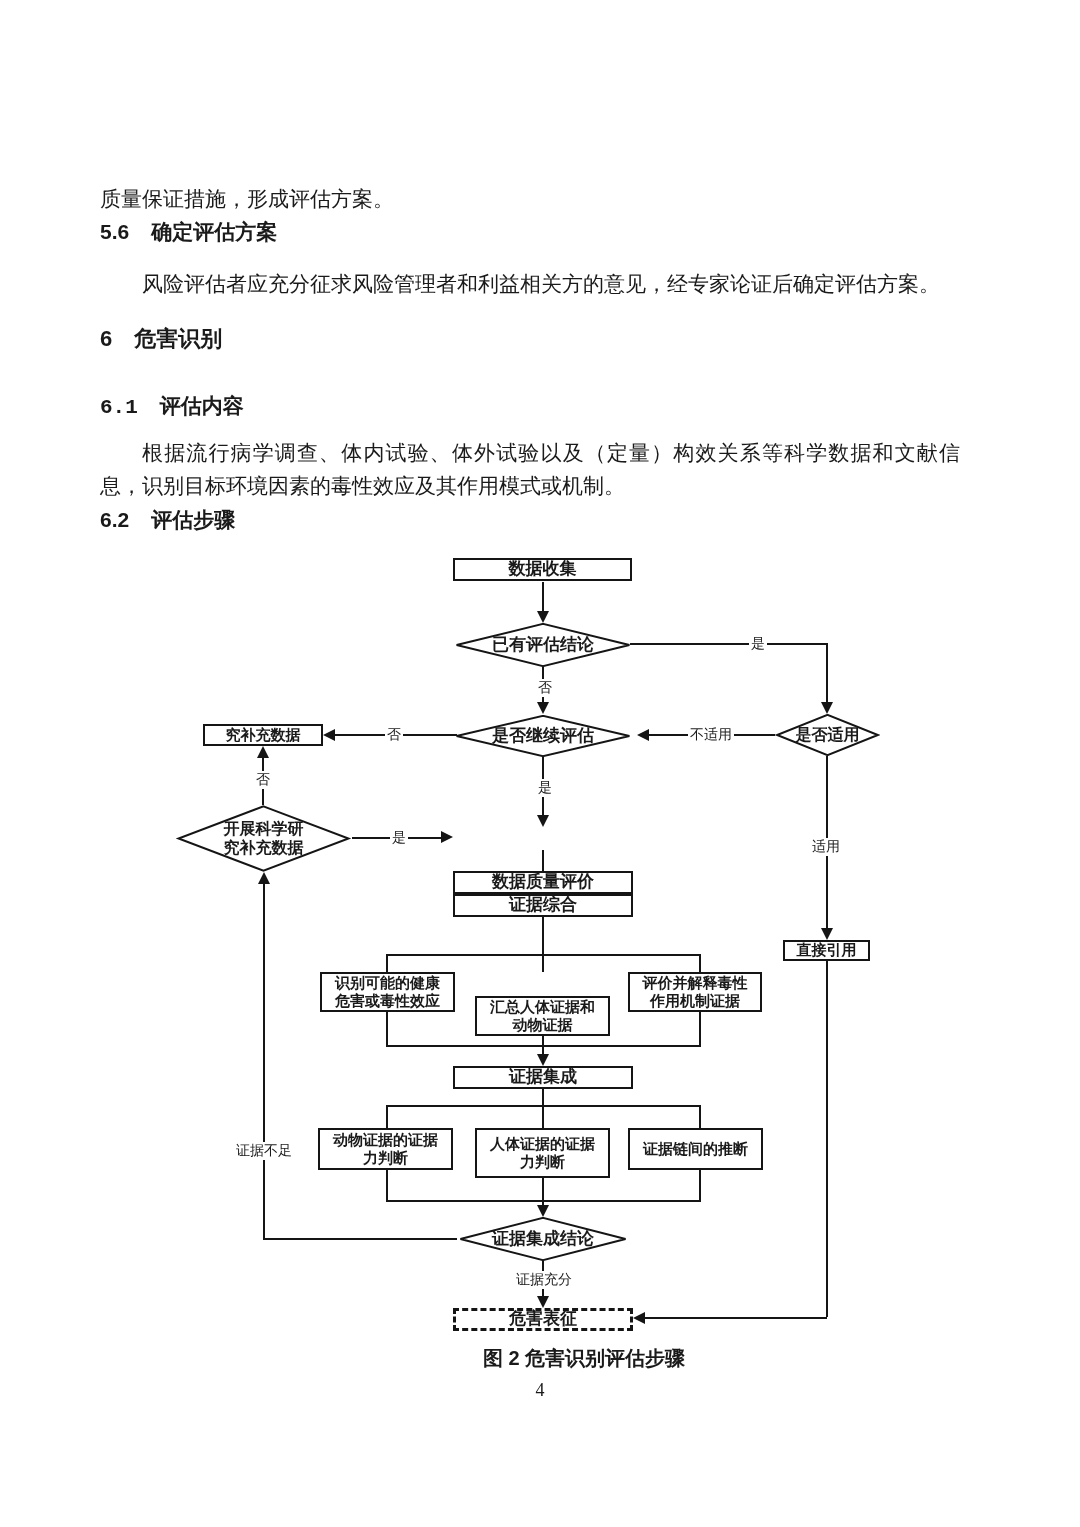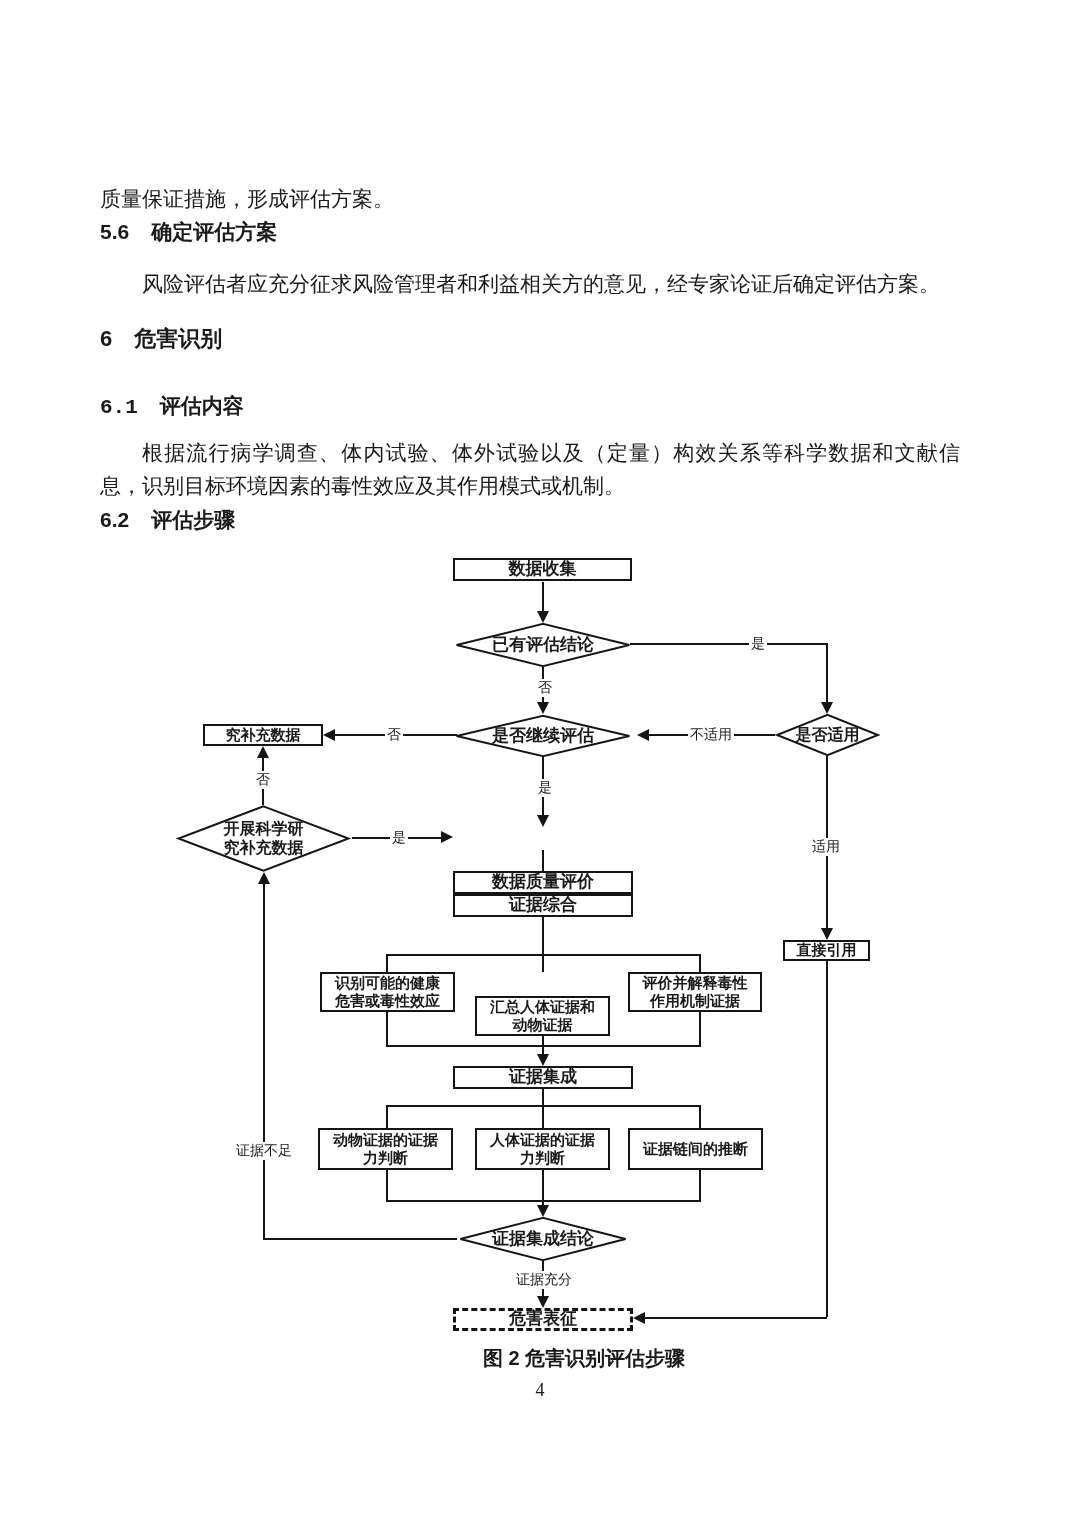--- a/index.html
+++ b/index.html
@@ -116,21 +116,21 @@
     <div class="rnode" style="left:453px;top:344px;width:180px;height:23px;"><span>证据综合</span></div>
     <div class="rnode small" style="left:320px;top:422px;width:135px;height:40px;"><span>识别可能的健康
 危害或毒性效应</span></div>
     <div class="rnode small" style="left:475px;top:422px;width:135px;height:40px;margin-top:24px;"><span>汇总人体证据和
 动物证据</span></div>
     <div class="rnode small" style="left:628px;top:422px;width:134px;height:40px;"><span>评价并解释毒性
 作用机制证据</span></div>
     <div class="rnode" style="left:453px;top:516px;width:180px;height:23px;"><span>证据集成</span></div>
     <div class="rnode small" style="left:318px;top:578px;width:135px;height:42px;"><span>动物证据的证据
 力判断</span></div>
-    <div class="rnode small" style="left:475px;top:578px;width:135px;height:42px;"><span>人体证据的证据
+    <div class="rnode small" style="left:475px;top:578px;width:135px;height:50px;"><span>人体证据的证据
 力判断</span></div>
     <div class="rnode small" style="left:628px;top:578px;width:135px;height:42px;"><span>证据链间的推断</span></div>
     <div class="rnode dashed" style="left:453px;top:758px;width:180px;height:23px;"><span>危害表征</span></div>
     <div class="rnode small" style="left:783px;top:390px;width:87px;height:21px;"><span>直接引用</span></div>
 
     <div class="dnode" style="left:453px;top:73px;width:180px;height:44px;">
       <svg viewBox="0 0 100 100" preserveAspectRatio="none">
           <polygon points="50,2 98,50 50,98 2,50" style="fill:#fff;stroke:#151515;stroke-width:2;vector-effect:non-scaling-stroke"></polygon>
         </svg>
       <span class="lbl">已有评估结论</span>

